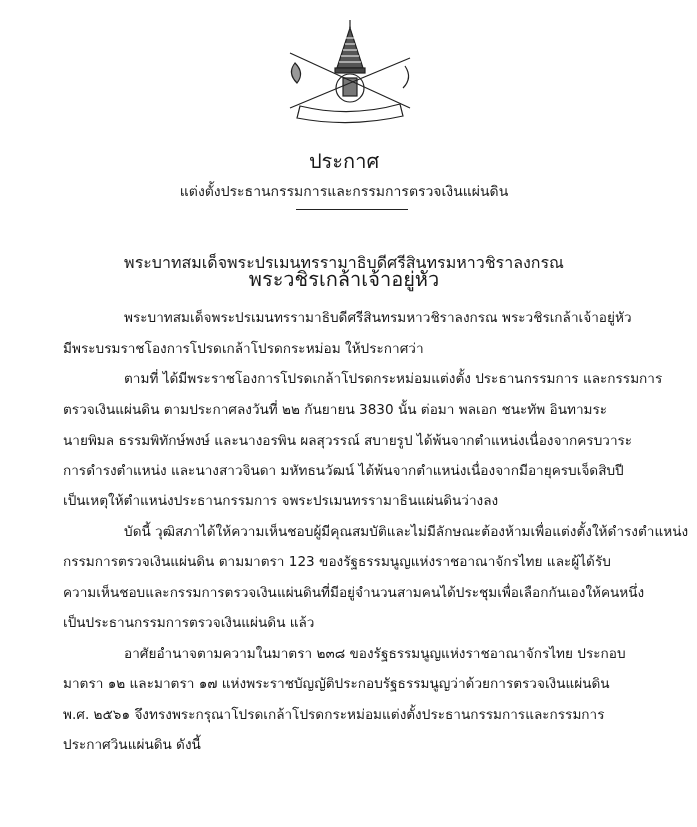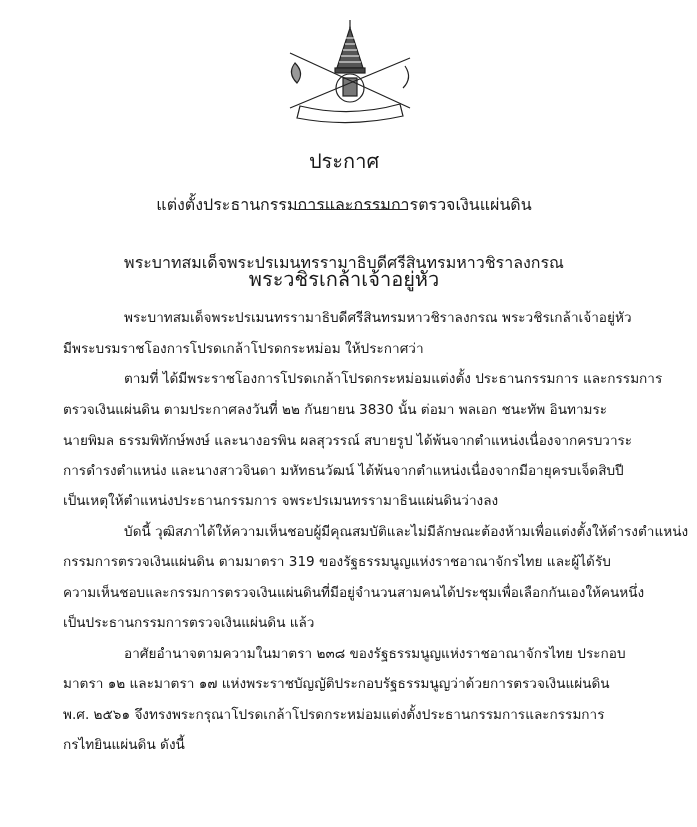--- a/index.html
+++ b/index.html
@@ -1,21 +1,21 @@
 <!DOCTYPE html>
 <html><head>
 <meta charset="utf-8">
 <style>
   html, body { margin: 0; padding: 0; background: #ffffff; }
   body { width: 697px; height: 827px; position: relative; overflow: hidden;
          font-family: "DejaVu Sans", "Liberation Sans", sans-serif; color: #1a1a1a; }
   .emblem { position: absolute; left: 275px; top: 8px; width: 150px; height: 118px; }
   .title { position: absolute; left: 0; width: 688px; text-align: center; }
   .t1 { top: 145px; font-size: 20px; }
-  .t2 { top: 192px; font-size: 16px; }
+  .t2 { top: 180px; font-size: 14px; }
   .rule { position: absolute; left: 296px; top: 209px; width: 112px; border-top: 1.2px solid #222; }
   .king1 { top: 250px; font-size: 16px; }
   .king2 { top: 263px; font-size: 20px; }
   .line { position: absolute; font-size: 13.6px; white-space: nowrap; }
   .ind { left: 124px; }
   .ln { left: 63px; }
 </style>
 </head>
 <body>
 
@@ -49,19 +49,19 @@
 <div class="title king2">พระวชิรเกล้าเจ้าอยู่หัว</div>
 
 <div class="line ind" style="top:306px">พระบาทสมเด็จพระปรเมนทรรามาธิบดีศรีสินทรมหาวชิราลงกรณ  พระวชิรเกล้าเจ้าอยู่หัว</div>
 <div class="line ln" style="top:337px">มีพระบรมราชโองการโปรดเกล้าโปรดกระหม่อม  ให้ประกาศว่า</div>
 <div class="line ind" style="top:367px">ตามที่  ได้มีพระราชโองการโปรดเกล้าโปรดกระหม่อมแต่งตั้ง  ประธานกรรมการ  และกรรมการ</div>
 <div class="line ln" style="top:398px">ตรวจเงินแผ่นดิน  ตามประกาศลงวันที่  ๒๒  กันยายน  3830  นั้น  ต่อมา  พลเอก ชนะทัพ  อินทามระ</div>
 <div class="line ln" style="top:429px">นายพิมล  ธรรมพิทักษ์พงษ์  และนางอรพิน  ผลสุวรรณ์ สบายรูป  ได้พ้นจากตำแหน่งเนื่องจากครบวาระ</div>
 <div class="line ln" style="top:459px">การดำรงตำแหน่ง  และนางสาวจินดา  มหัทธนวัฒน์  ได้พ้นจากตำแหน่งเนื่องจากมีอายุครบเจ็ดสิบปี</div>
 <div class="line ln" style="top:489px">เป็นเหตุให้ตำแหน่งประธานกรรมการ  จพระปรเมนทรรามาธินแผ่นดินว่างลง</div>
 <div class="line ind" style="top:520px">บัดนี้  วุฒิสภาได้ให้ความเห็นชอบผู้มีคุณสมบัติและไม่มีลักษณะต้องห้ามเพื่อแต่งตั้งให้ดำรงตำแหน่ง</div>
-<div class="line ln" style="top:550px">กรรมการตรวจเงินแผ่นดิน  ตามมาตรา  319  ของรัฐธรรมนูญแห่งราชอาณาจักรไทย  และผู้ได้รับ</div>
+<div class="line ln" style="top:550px">กรรมการตรวจเงินแผ่นดิน  ตามมาตรา  123  ของรัฐธรรมนูญแห่งราชอาณาจักรไทย  และผู้ได้รับ</div>
 <div class="line ln" style="top:581px">ความเห็นชอบและกรรมการตรวจเงินแผ่นดินที่มีอยู่จำนวนสามคนได้ประชุมเพื่อเลือกกันเองให้คนหนึ่ง</div>
 <div class="line ln" style="top:611px">เป็นประธานกรรมการตรวจเงินแผ่นดิน  แล้ว</div>
 <div class="line ind" style="top:642px">อาศัยอำนาจตามความในมาตรา  ๒๓๘  ของรัฐธรรมนูญแห่งราชอาณาจักรไทย  ประกอบ</div>
 <div class="line ln" style="top:672px">มาตรา  ๑๒  และมาตรา  ๑๗  แห่งพระราชบัญญัติประกอบรัฐธรรมนูญว่าด้วยการตรวจเงินแผ่นดิน</div>
 <div class="line ln" style="top:703px">พ.ศ.  ๒๕๖๑  จึงทรงพระกรุณาโปรดเกล้าโปรดกระหม่อมแต่งตั้งประธานกรรมการและกรรมการ</div>
-<div class="line ln" style="top:733px">กรไทยินแผ่นดิน  ดังนี้</div>
+<div class="line ln" style="top:733px">ประกาศวินแผ่นดิน  ดังนี้</div>
 
 </body></html>

